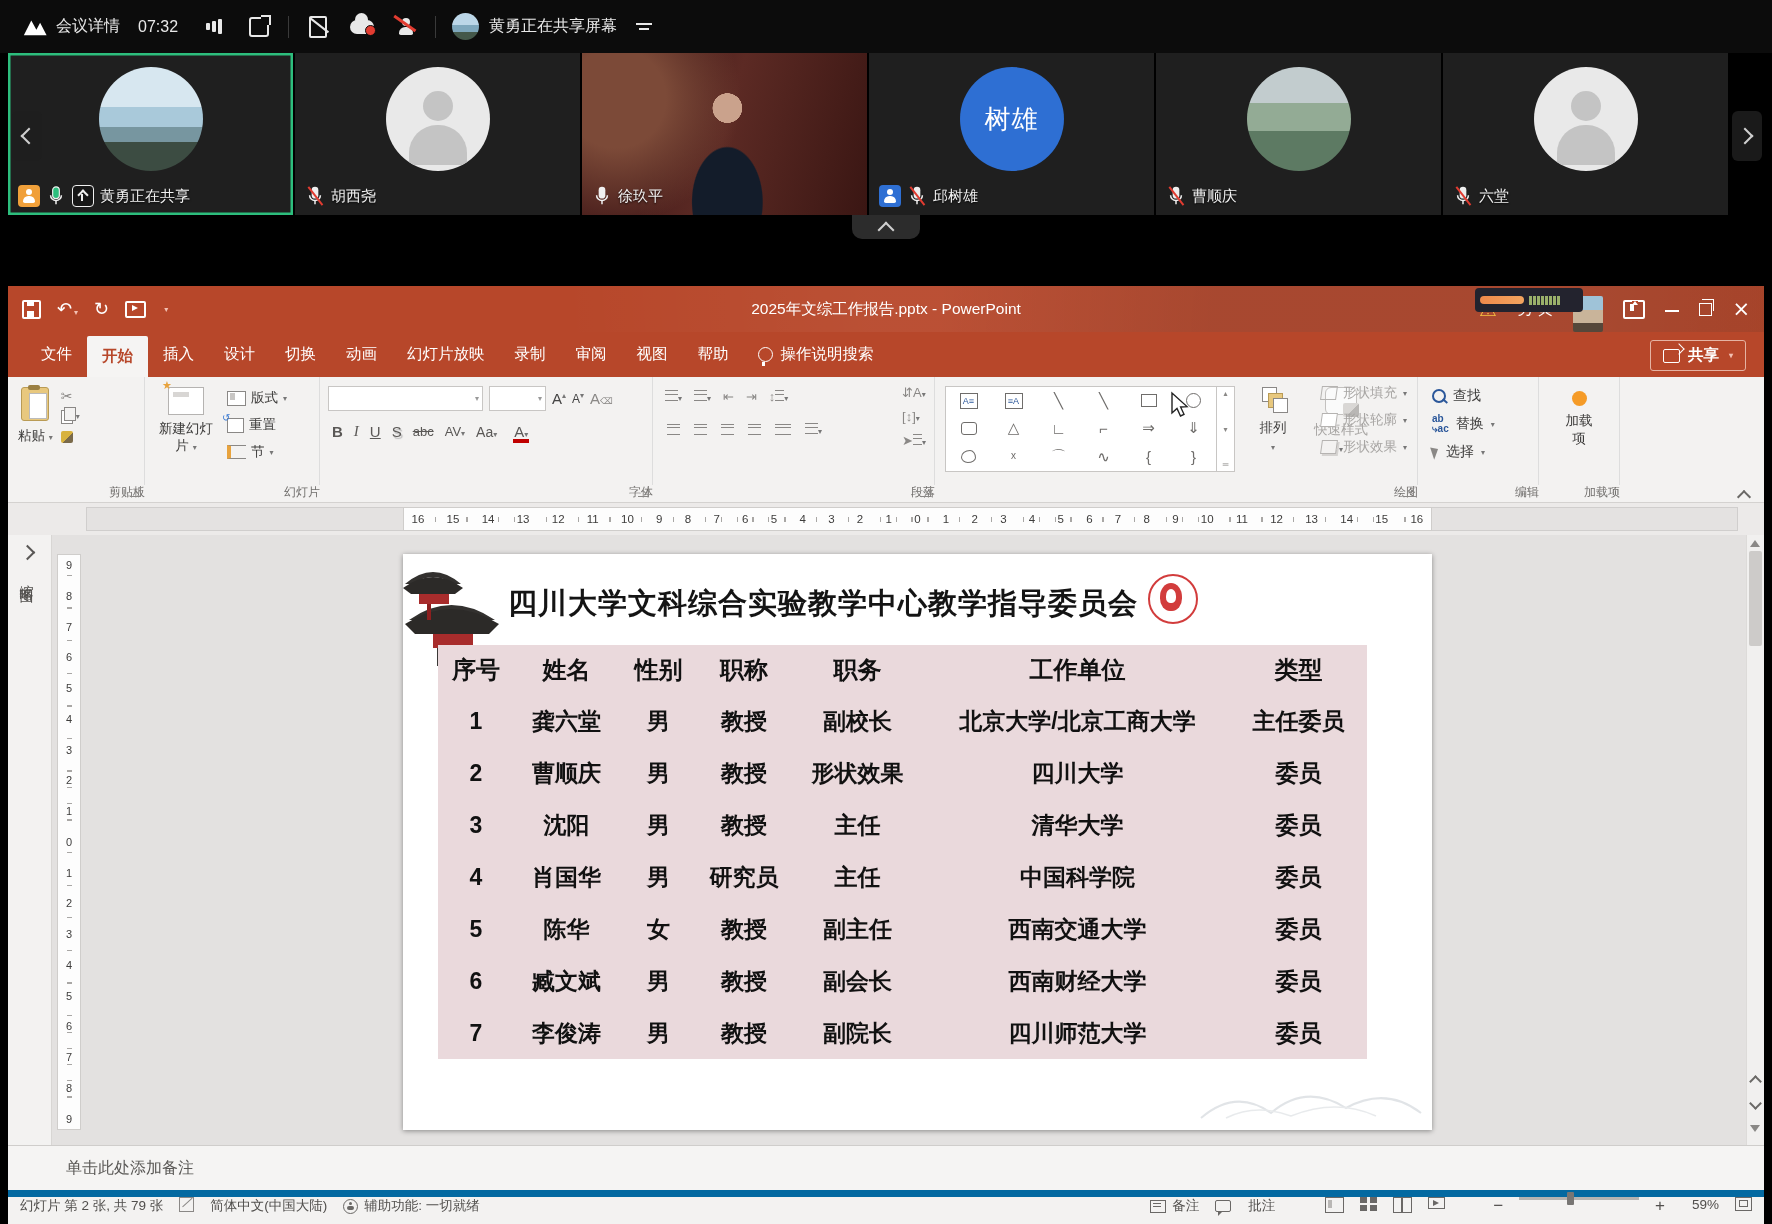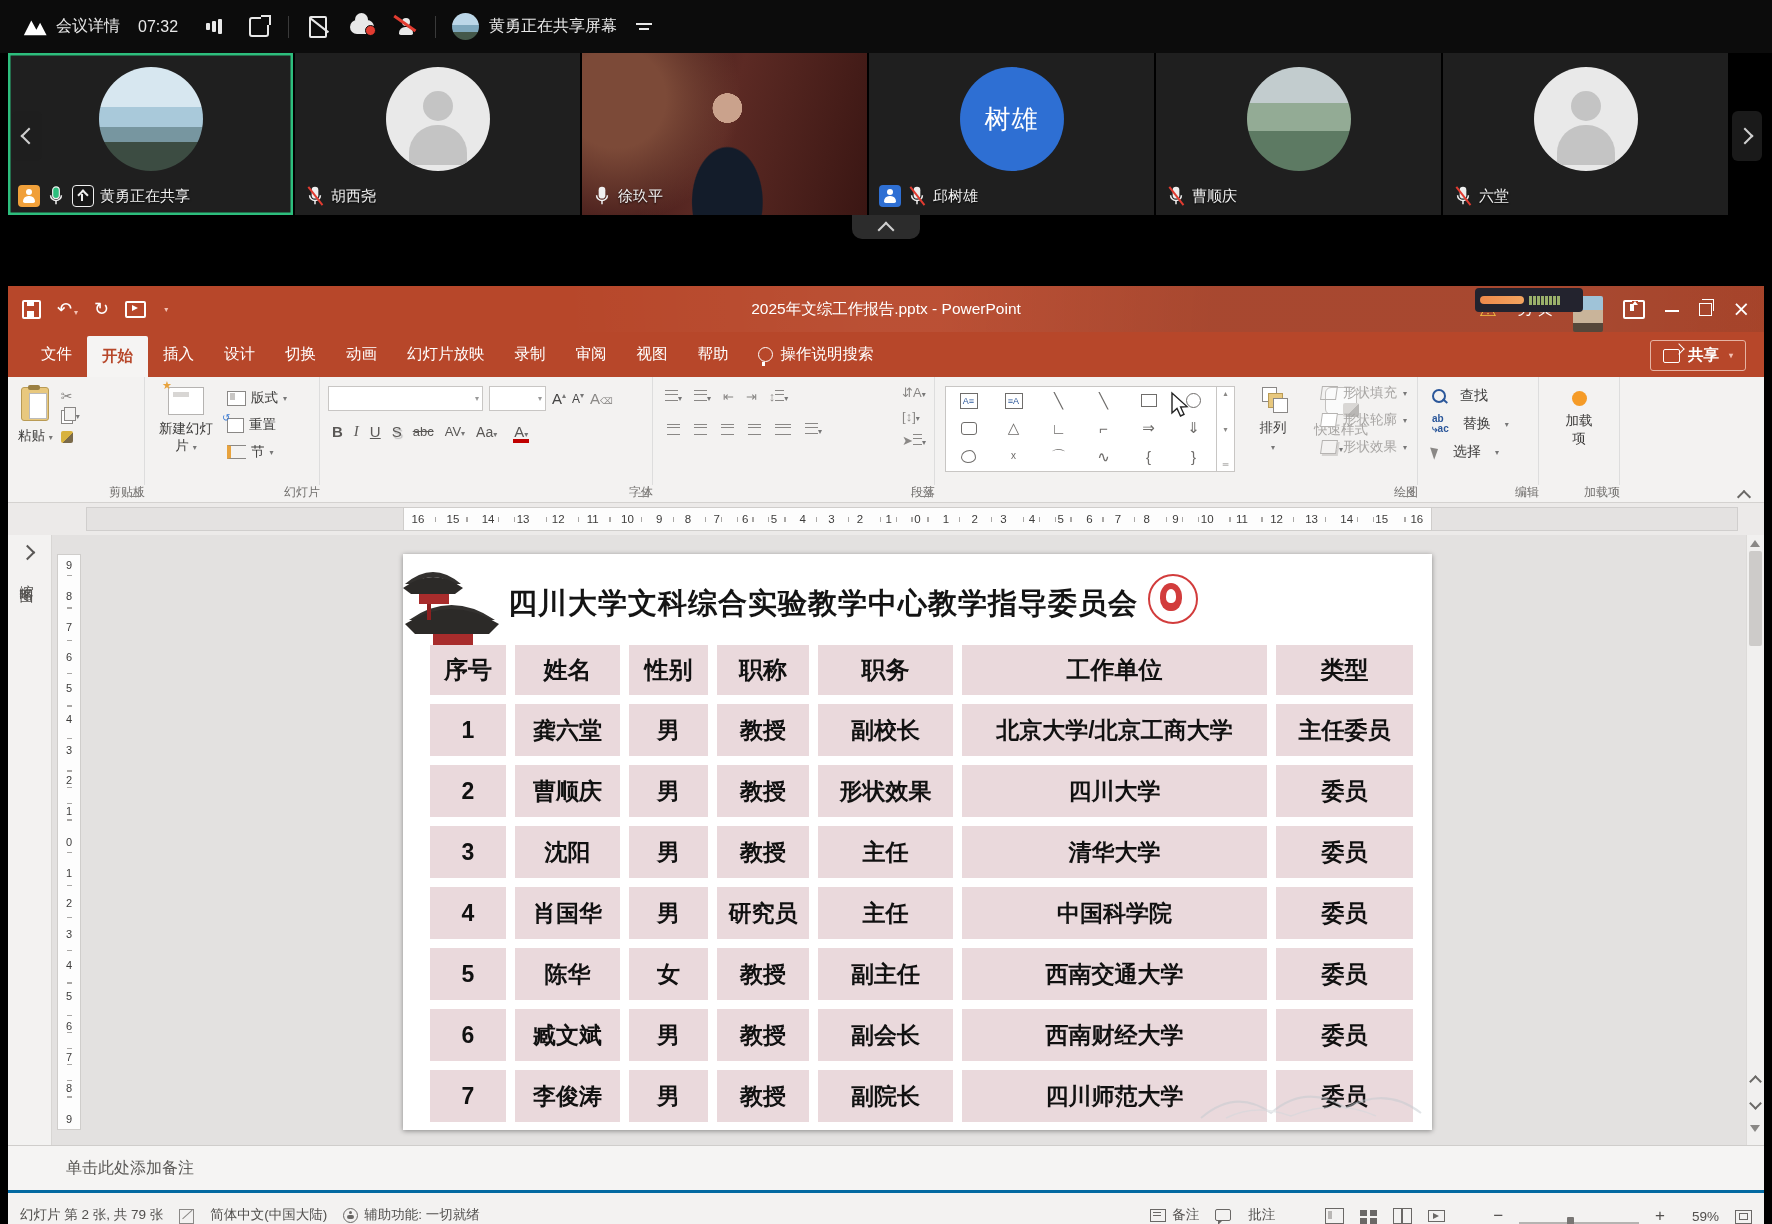--- a/index.html
+++ b/index.html
@@ -172,21 +172,21 @@
   .arrangeic::before{content:"";position:absolute;left:2px;top:0;width:13px;height:13px;background:#fff;border:1.4px solid #8a8886;}
   .arrangeic i{position:absolute;left:8px;top:6px;width:13px;height:13px;background:#e8c87e;border:1.4px solid #b99b55;}
   .arrangeic::after{content:"";position:absolute;left:13px;top:11px;width:13px;height:13px;background:#fff;border:1.4px solid #8a8886;}
   .qstyle{width:30px;height:26px;border:1.5px solid #c3c1bf;border-radius:6px;position:relative;background:#fafafa;}
   .qstyle::after{content:"";position:absolute;right:-3px;bottom:-3px;width:16px;height:14px;background:linear-gradient(135deg,#d9d7d5 0 55%,#b9b7b5 55% 100%);border-radius:2px;}
   .gray{color:#a8a6a4;}
   .effcol{position:absolute;left:392px;top:6px;display:flex;flex-direction:column;gap:9px;font-size:13.5px;color:#a8a6a4;}
   .effrow{display:flex;align-items:center;gap:6px;}
   .dshape{width:14px;height:12px;border:1.5px solid #b5b3b1;transform:skewX(-8deg);}
   .editcol{display:flex;flex-direction:column;gap:9px;padding:10px 0 0 14px;font-size:14px;color:#3d3c3b;}
-  .editrow{display:flex;align-items:center;gap:14px;}
+  .editrow{display:flex;align-items:center;gap:7px;}
   .mag{width:10px;height:10px;border:2px solid #2b579a;border-radius:50%;position:relative;}
   .mag::after{content:"";position:absolute;left:8px;top:9px;width:6px;height:2px;background:#2b579a;transform:rotate(40deg);}
   .abac{font-size:10px;color:#2b579a;line-height:1;font-weight:bold;}
   .selarrow{width:0;height:0;border-left:7px solid #8a8886;border-top:4px solid transparent;border-bottom:9px solid transparent;transform:rotate(-18deg);}
   .addinbtn{display:flex;flex-direction:column;align-items:center;gap:6px;padding-top:14px;font-size:13.5px;color:#3d3c3b;width:100%;}
   .orangedot{width:15px;height:15px;border-radius:50%;background:#f59b27;}
   .ribcollapse{position:absolute;right:14px;bottom:4px;width:12px;height:8px;}
   .ribcollapse::before{content:"";position:absolute;left:1px;top:2px;width:8px;height:8px;border-left:2px solid #6a6866;border-top:2px solid #6a6866;transform:rotate(45deg);}
   .cursor{position:absolute;z-index:40;}
 
@@ -226,33 +226,33 @@
   .stitle{position:absolute;left:100px;top:30px;width:640px;text-align:center;font-size:29px;font-weight:800;color:#141414;letter-spacing:1px;}
   .slogo{position:absolute;right:8px;top:20px;width:276px;display:flex;gap:8px;align-items:center;}
   .seal{width:46px;height:46px;border-radius:50%;border:2px solid #d23c3c;position:relative;flex:0 0 auto;}
   .seal::before{content:"";position:absolute;left:10px;top:7px;width:22px;height:28px;background:#d23c3c;border-radius:50% 50% 45% 45%;}
   .seal::after{content:"";position:absolute;left:16px;top:13px;width:10px;height:14px;background:#fff;border-radius:50% 50% 40% 40%;}
   .slogotxt{display:flex;flex-direction:column;gap:1px;}
   .slg-top{font-size:8.5px;color:#c33;display:flex;align-items:center;gap:3px;white-space:nowrap;}
   .slg-top::before{content:"";width:28px;height:1px;background:#c33;}
   .slg-main{font-size:15.5px;font-weight:bold;color:#c62828;white-space:nowrap;}
   .slg-sub{font-size:6.5px;color:#888;white-space:nowrap;}
-  .stable{position:absolute;left:27px;top:91px;display:grid;
+  .stable{position:absolute;left:35px;top:91px;display:grid;
      grid-template-columns:76px 105px 79px 92px 135px 305px 137px;
-     grid-template-rows:50px repeat(7,52px);gap:9px;}
+     grid-template-rows:50px repeat(7,52px);gap:0;}
   .cell{background:#ead9dc;display:flex;align-items:center;justify-content:center;
      font-weight:bold;color:#111;font-size:23px;white-space:nowrap;}
   .cell.hd{font-size:24px;}
   .watermark{position:absolute;right:6px;bottom:2px;opacity:.5;}
 
   
   .notes{position:absolute;left:0;top:859px;width:100%;height:45px;background:#f5f4f3;border-top:1px solid #cfcdcb;box-sizing:border-box;
      display:flex;align-items:center;padding-left:58px;color:#5a5856;font-size:16px;}
-  .status{position:absolute;left:0;top:904px;width:100%;height:34px;background:#f3f2f1;border-top:3px solid #0369a1;box-sizing:border-box;
-     display:flex;align-items:flex-end;font-size:13.5px;color:#514f4d;padding:0 12px;gap:16px;white-space:nowrap;}
+  .status{position:absolute;left:0;top:904px;width:100%;height:34px;background:#f3f2f1;border-top:7px solid #0369a1;box-sizing:border-box;
+     display:flex;align-items:flex-start;font-size:13.5px;color:#514f4d;padding:0 12px;gap:16px;white-space:nowrap;}
   .spacer{flex:1;}
   .spellic{width:13px;height:13px;border:1.4px solid #8a8886;position:relative;}
   .spellic::after{content:"";position:absolute;left:1px;top:4px;width:13px;height:1.4px;background:#8a8886;transform:rotate(-42deg);}
   .accic{width:13px;height:13px;border-radius:50%;border:1.5px solid #6a6866;position:relative;}
   .accic::before{content:"";position:absolute;left:5px;top:2px;width:3px;height:3px;border-radius:50%;background:#6a6866;}
   .accic::after{content:"";position:absolute;left:3px;top:6px;width:7px;height:4px;background:#6a6866;border-radius:2px;}
   .noteic{width:14px;height:11px;border:1.4px solid #6a6866;position:relative;}
   .noteic::after{content:"";position:absolute;left:2px;top:2px;width:8px;height:1.3px;background:#6a6866;box-shadow:0 3px 0 #6a6866;}
   .commic{width:14px;height:10px;border:1.4px solid #6a6866;border-radius:2px;position:relative;}
   .commic::after{content:"";position:absolute;left:2px;bottom:-5px;border-left:4px solid #6a6866;border-bottom:4px solid transparent;}

